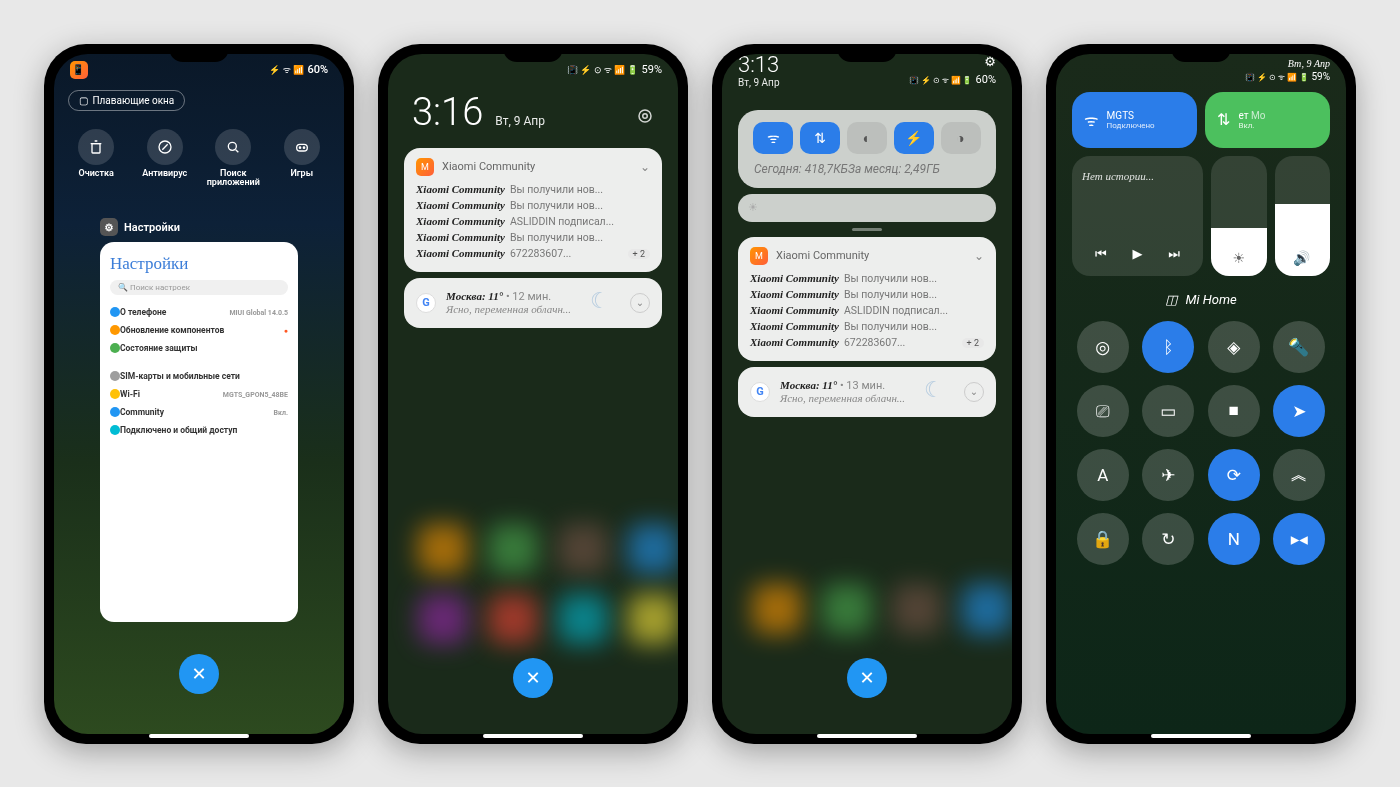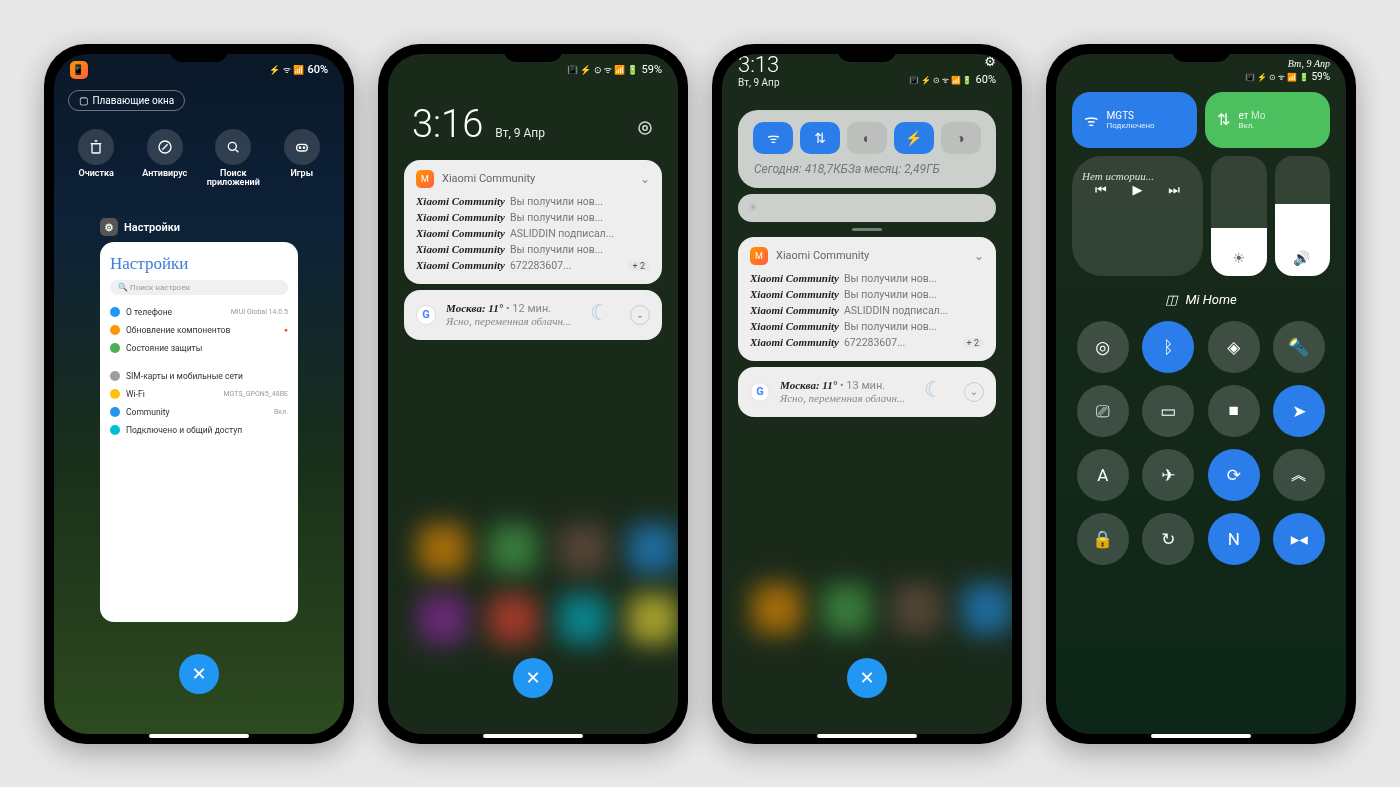--- a/index.html
+++ b/index.html
@@ -18,34 +18,34 @@
 .p1-tools { display: flex; justify-content: space-around; padding: 10px 8px 0; }
 .p1-tool { text-align: center; color: #fff; width: 64px; }
 .p1-tool-icon { width: 36px; height: 36px; border-radius: 50%; background: rgba(255,255,255,0.15); margin: 0 auto 4px; display: flex; align-items: center; justify-content: center; }
 .p1-tool-label { font-size: 9px; font-weight: 600; line-height: 1.1; }
 .p1-card-wrap { padding: 30px 46px 0; }
 .p1-card-header { display: flex; align-items: center; gap: 6px; color: #fff; font-size: 11px; font-weight: 600; margin-bottom: 6px; }
 .p1-card-hicon { width: 18px; height: 18px; background: #555; border-radius: 5px; display: flex; align-items: center; justify-content: center; font-size: 10px; }
 .p1-card { background: #fff; border-radius: 14px; padding: 12px 10px; font-size: 9px; color: #333; height: 380px; overflow: hidden; }
 .p1-card-title { color: #3b7dd8; font-size: 17px; font-weight: 500; font-family: Georgia, serif; margin-bottom: 6px; }
 .p1-search { background: #f0f0f0; border-radius: 10px; padding: 3px 8px; font-size: 8px; color: #999; margin-bottom: 8px; }
-.p1-item { display: flex; align-items: center; gap: 6px; padding: 4px 0; position: relative; }
+.p1-item { display: flex; align-items: flex-end; padding: 4px 0; position: relative; font-weight: bold; }
 .p1-item-dot { width: 10px; height: 10px; border-radius: 50%; flex-shrink: 0; }
 .p1-item-label { flex: 1; font-size: 8.5px; color: #333; line-height: 1.1; }
 .p1-item-val { font-size: 7px; color: #999; text-align: right; }
 .p1-divider { height: 10px; }
 .p1-close { position: absolute; bottom: 40px; left: 50%; transform: translateX(-50%); width: 40px; height: 40px; border-radius: 50%; background: #2196f3; display: flex; align-items: center; justify-content: center; color: #fff; font-size: 18px; }
 
 
 .blur-bg { background: #1a2a1a; width: 100%; height: 100%; position: relative; overflow: hidden; }
 .blur-dots { position: absolute; inset: 0; }
 .blur-dot { position: absolute; width: 50px; height: 50px; border-radius: 12px; filter: blur(12px); opacity: 0.6; }
 .p2-status { display: flex; justify-content: flex-end; align-items: center; padding: 4px 16px 0; height: 28px; color: #fff; font-size: 11px; }
 .p2-clock { display: flex; align-items: baseline; gap: 12px; padding: 8px 24px; color: #fff; }
-.p2-time { font-size: 38px; font-weight: 300; margin-top: 12px; }
+.p2-time { font-size: 38px; font-weight: 300; }
 .p2-date { font-size: 12px; opacity: 0.9; }
 .p2-gear { margin-left: auto; width: 18px; height: 18px; opacity: 0.8; }
 .notif-card { margin: 6px 16px; background: rgba(255,255,255,0.92); border-radius: 16px; padding: 10px 12px; }
 .notif-head { display: flex; align-items: center; gap: 8px; margin-bottom: 6px; }
 .notif-icon { width: 18px; height: 18px; border-radius: 5px; background: linear-gradient(135deg, #ff9500, #ff5e3a); display: flex; align-items: center; justify-content: center; font-size: 9px; color: #fff; }
 .notif-app { font-size: 11px; color: #666; flex: 1; }
 .notif-chev { color: #888; font-size: 12px; }
 .notif-line { display: flex; gap: 5px; font-size: 11px; padding: 1.5px 0; align-items: baseline; }
 .notif-from { font-family: Georgia, serif; font-style: italic; font-weight: 600; color: #222; }
 .notif-msg { color: #777; font-size: 10.5px; flex: 1; overflow: hidden; white-space: nowrap; text-overflow: ellipsis; }
@@ -74,21 +74,21 @@
 
 .p4-bg { background: linear-gradient(180deg, #1a2a1a 0%, #0d2618 100%); width: 100%; height: 100%; position: relative; }
 .p4-status { display: flex; justify-content: flex-end; align-items: center; padding: 4px 16px 0; height: 28px; color: #fff; font-size: 10px; flex-direction: column; align-items: flex-end; gap: 2px; }
 .p4-tiles { padding: 10px 16px; display: flex; flex-direction: column; gap: 8px; }
 .p4-row { display: flex; gap: 8px; }
 .p4-tile-lg { flex: 1; background: #2b7de9; border-radius: 18px; padding: 10px 12px; color: #fff; display: flex; align-items: center; gap: 8px; height: 56px; }
 .p4-tile-lg.green { background: #4cc05e; }
 .p4-tile-icon { font-size: 16px; }
 .p4-tile-txt { font-size: 10px; }
 .p4-tile-sub { font-size: 8px; opacity: 0.85; }
-.p4-media { flex: 2; background: rgba(255,255,255,0.12); border-radius: 30px; padding: 14px 10px; color: #fff; height: 120px; display: flex; flex-direction: column; }
+.p4-media { flex: 2; background: rgba(255,255,255,0.12); border-radius: 18px; padding: 14px 10px; color: #fff; height: 120px; display: flex; flex-direction: column; justify-content: space-between; }
 .p4-media-txt { font-size: 11px; font-style: italic; font-family: Georgia, serif; opacity: 0.85; }
 .p4-media-ctrls { display: flex; justify-content: space-around; font-size: 13px; }
 .p4-slider { flex: 1; background: rgba(255,255,255,0.12); border-radius: 18px; height: 120px; position: relative; display: flex; flex-direction: column; justify-content: flex-end; overflow: hidden; }
 .p4-slider-fill { background: #fff; height: 40%; width: 100%; position: relative; }
 .p4-slider-fill.vol { height: 60%; }
 .p4-slider-icon { position: absolute; bottom: 10px; left: 50%; transform: translateX(-50%); color: #666; font-size: 14px; }
 .p4-mihome { display: flex; align-items: center; justify-content: center; gap: 8px; color: #fff; font-size: 13px; font-family: Georgia, serif; font-style: italic; padding: 6px 0; }
 .p4-grid { display: grid; grid-template-columns: repeat(4, 1fr); gap: 12px; padding: 8px 20px; }
 .p4-circ { width: 52px; height: 52px; border-radius: 50%; background: rgba(255,255,255,0.18); display: flex; align-items: center; justify-content: center; color: #fff; font-size: 17px; justify-self: center; }
 .p4-circ.on { background: #2b7de9; }

